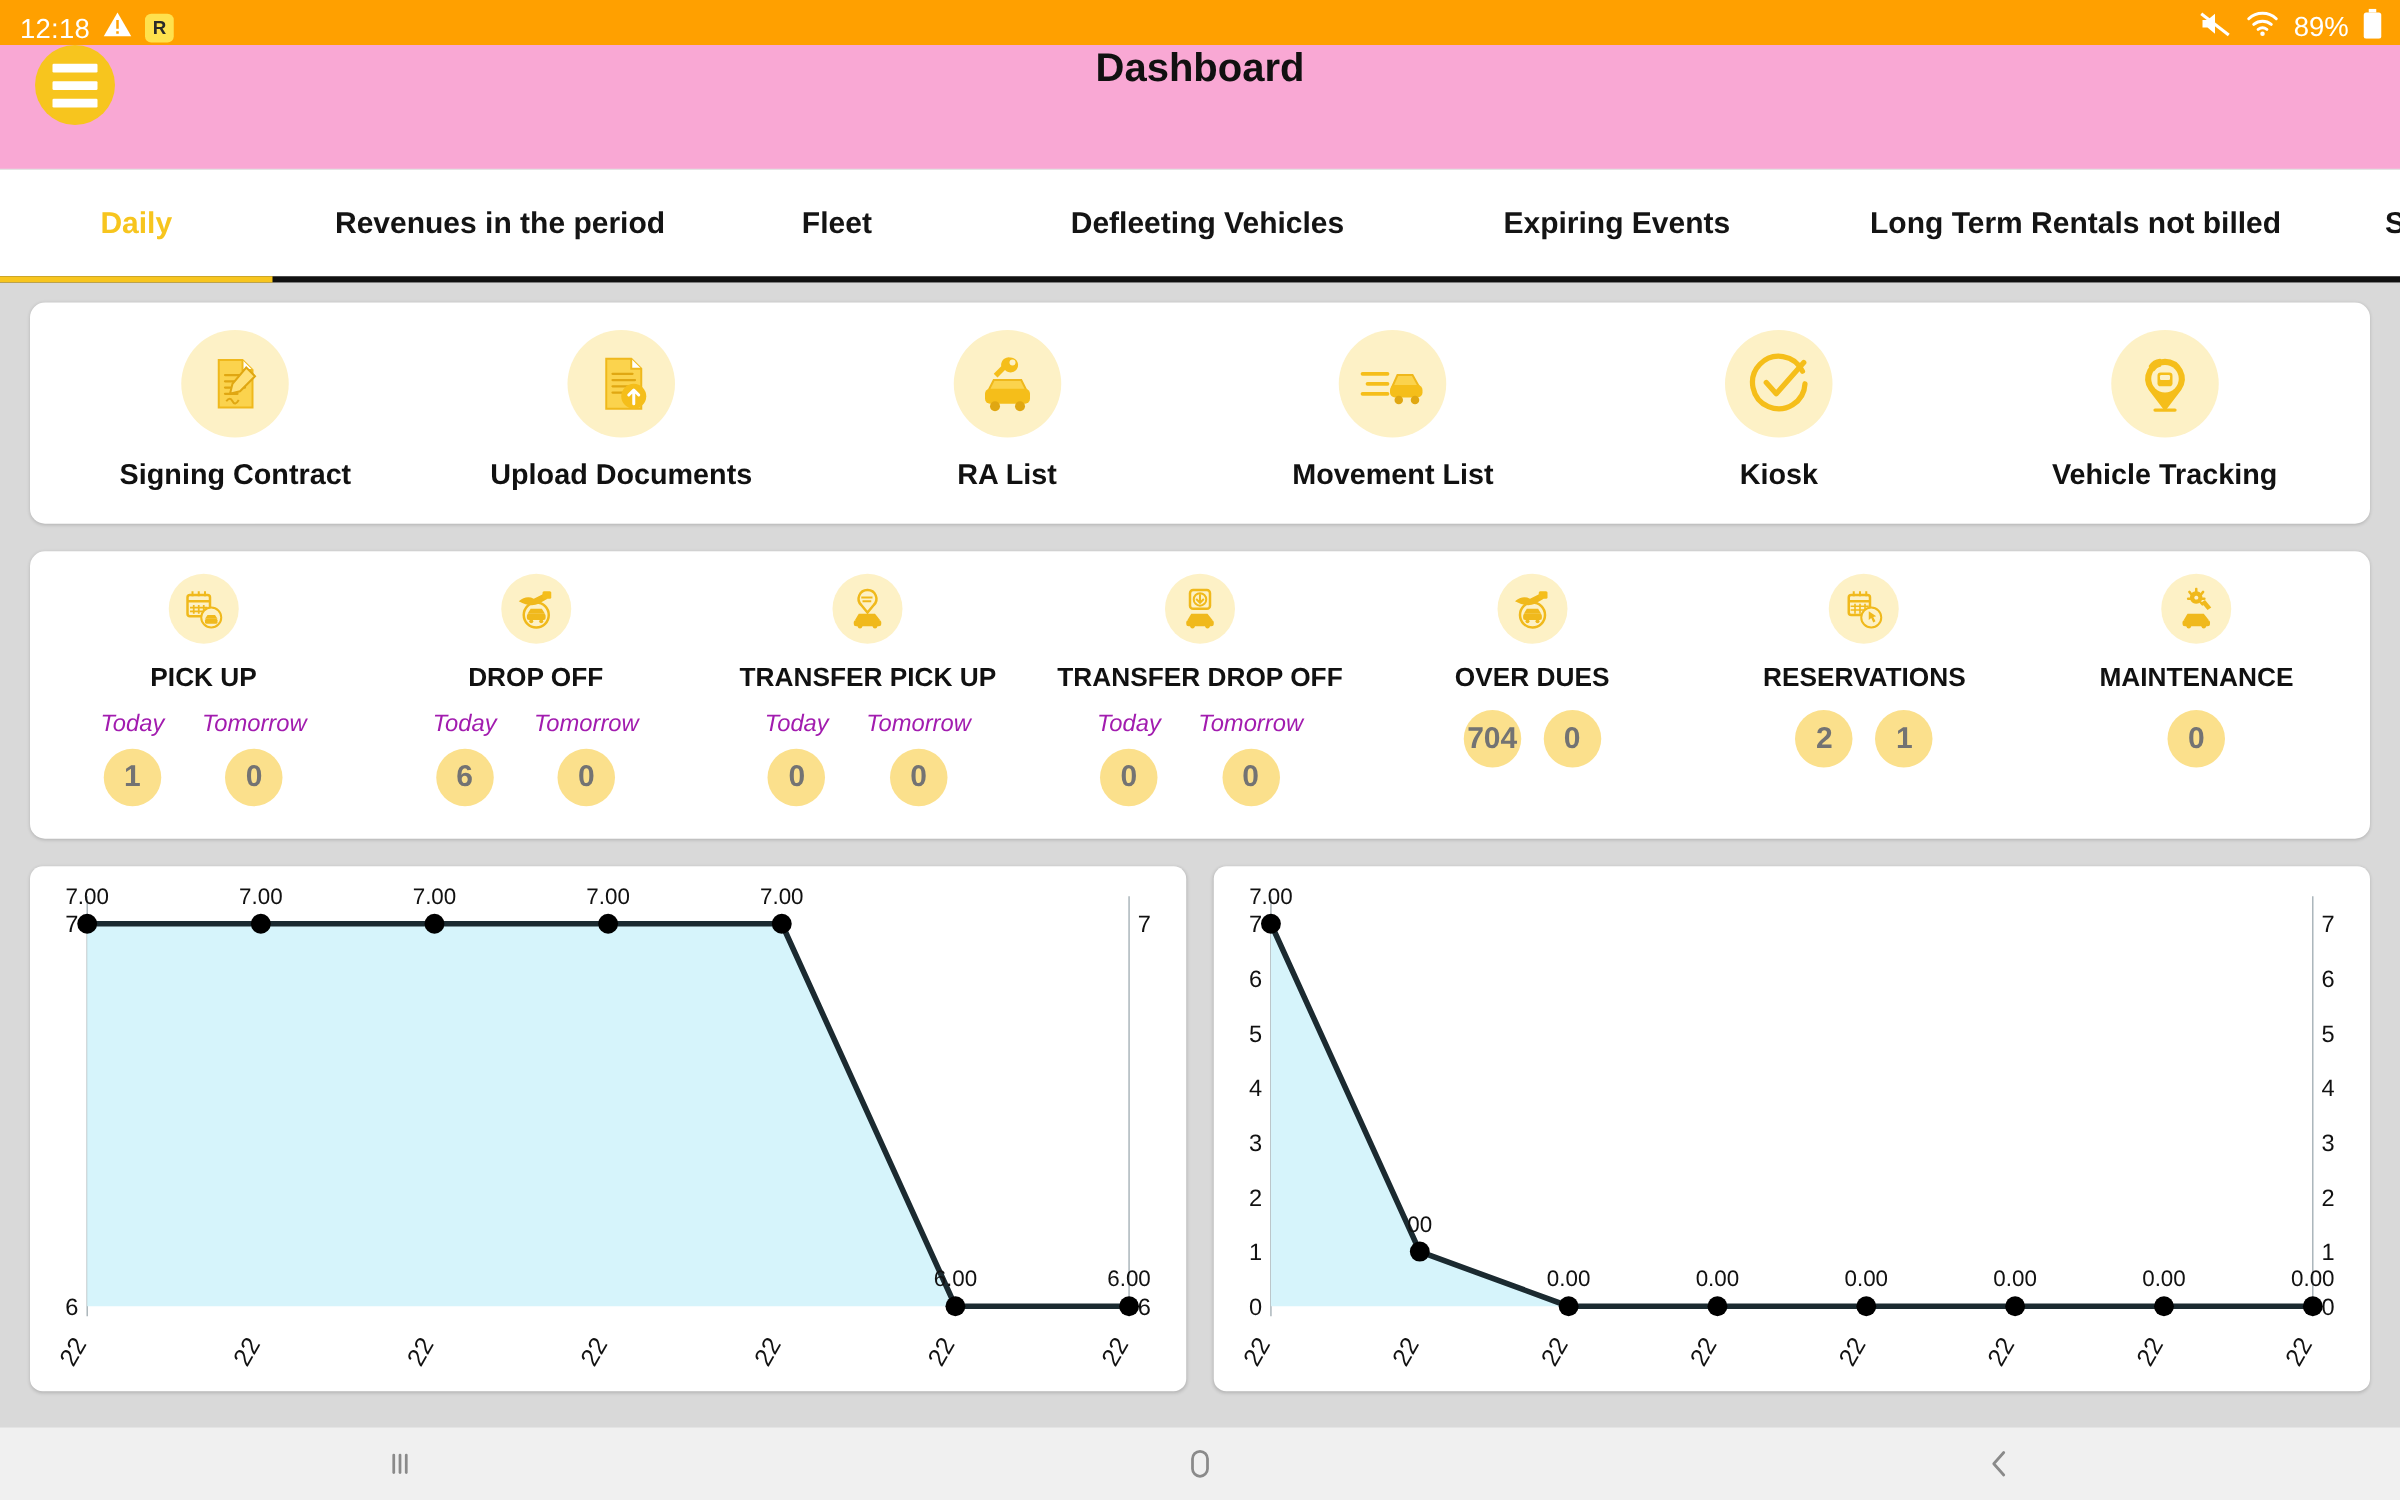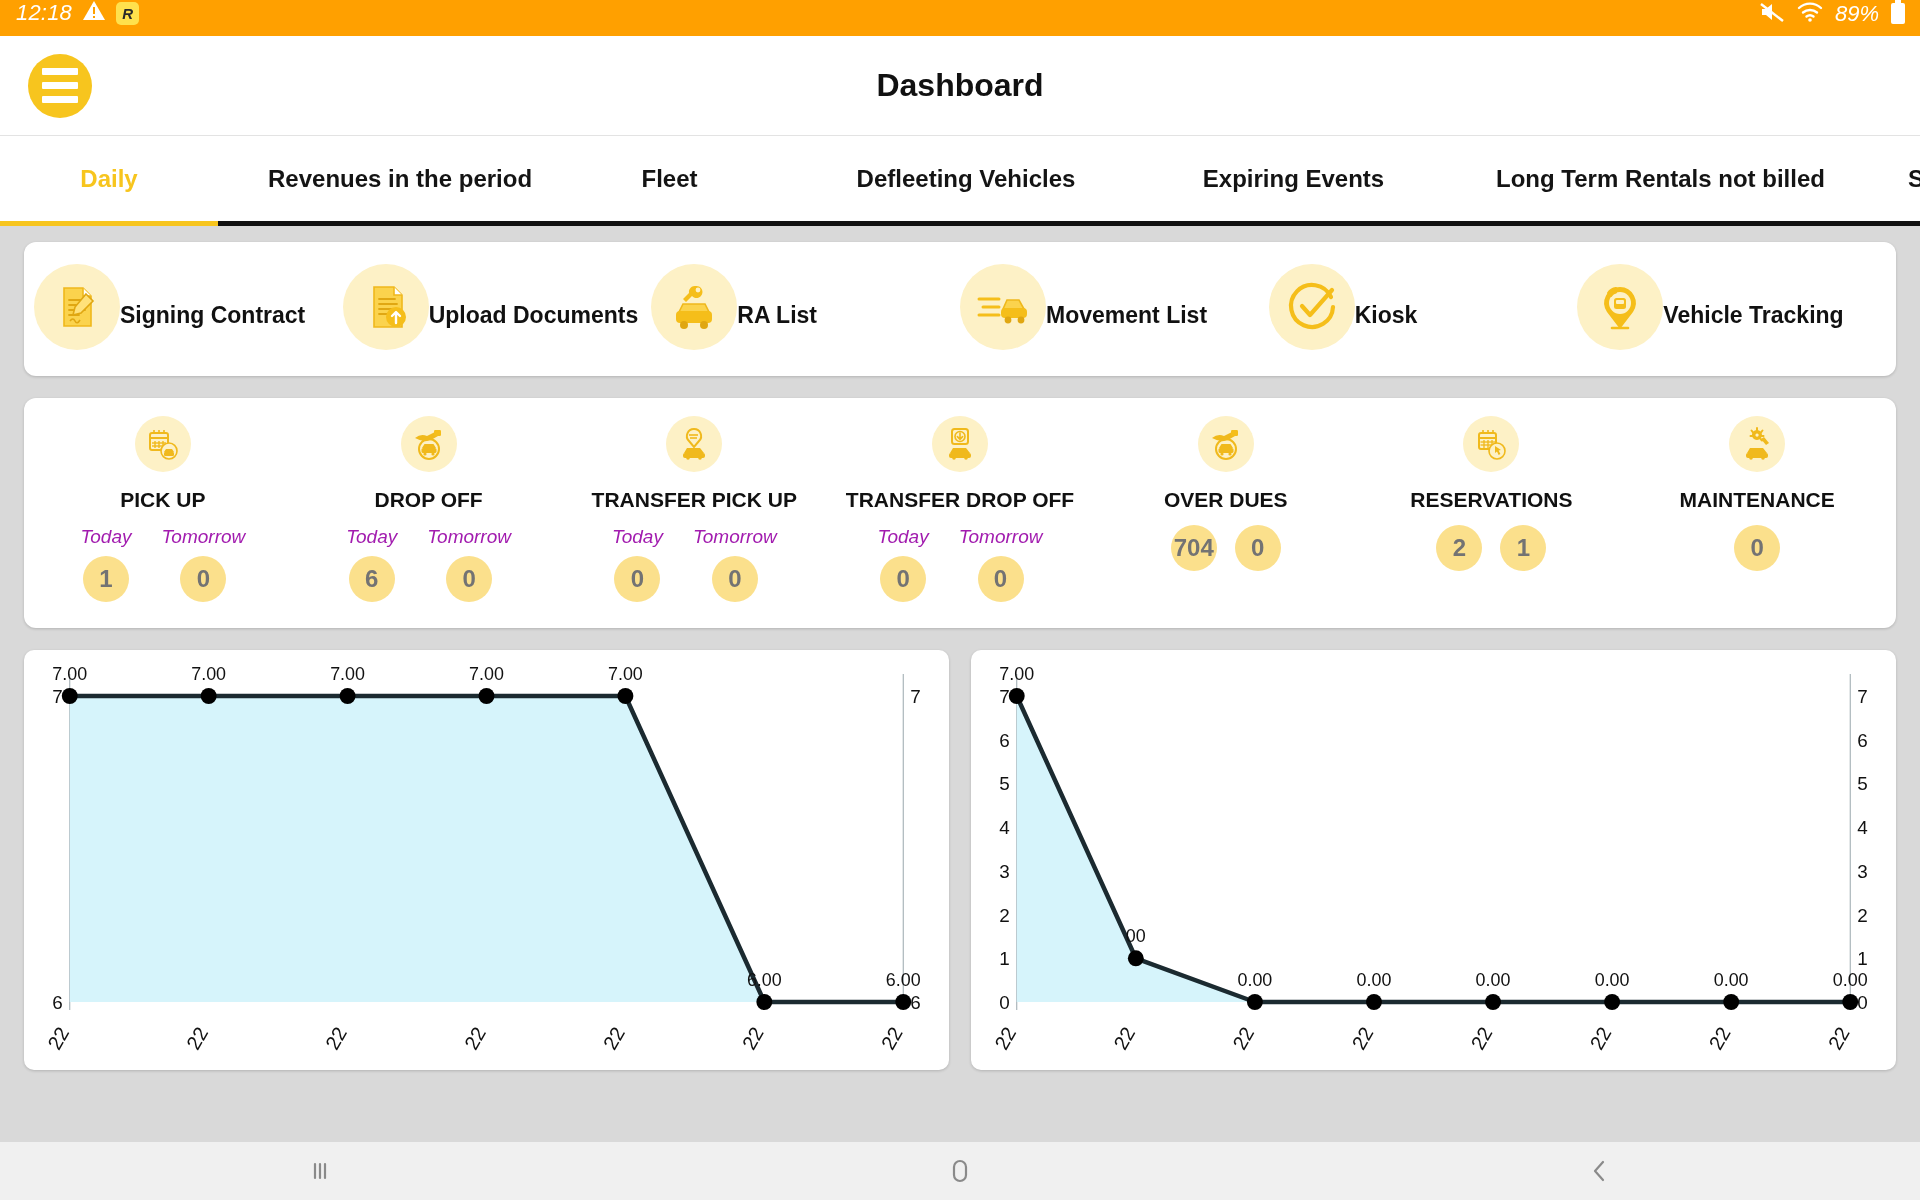--- a/index.html
+++ b/index.html
@@ -6,45 +6,44 @@
   html, body {
     width: 1920px; height: 1200px;
     font-family: "Liberation Sans", sans-serif;
     background: #d9d9d9;
     overflow: hidden;
   }
 
   
   .statusbar {
     height: 36px; background: #FFA000;
-    display: flex; align-items: flex-start;
+    display: flex; align-items: flex-end;
     padding: 0 14px 0 16px;
     color: #ffffff;
-    font-style: italic;
   }
   .sb-left { display: flex; align-items: center; gap: 10px; }
   .sb-time { font-size: 22px; letter-spacing: .2px; }
   .sb-right { margin-left: auto; display: flex; align-items: center; gap: 11px; }
   .sb-pct { font-size: 22px; }
   .appicon {
     width: 23px; height: 23px; border-radius: 5px;
     background: #FFE14D; position: relative;
     display: inline-block;
   }
   .appicon::after {
     content: "R"; position: absolute; left: 0; right: 0; top: 50%;
     transform: translateY(-50%);
     text-align: center; font-size: 15px; font-weight: bold; color: #2a2a2a;
     line-height: 1;
   }
 
   
   .header {
-    height: 100px; background: #ffffff;
-    display: flex; align-items: center; position: relative;
+    height: 100px; background: #f9a8d4;
+    display: flex; position: relative;
     border-bottom: 1px solid #e3e3e3;
   }
   .hamburger {
     width: 64px; height: 64px; border-radius: 50%;
     background: #F7C51E; margin-left: 28px;
     display: flex; flex-direction: column; justify-content: center;
     align-items: center; gap: 7px; cursor: pointer; flex: none;
   }
   .hamburger span { display: block; width: 36px; height: 7px; background: #fff; border-radius: 1px; }
   .header-title {
@@ -74,21 +73,21 @@
   
   .content { padding: 16px 24px 0 24px; }
   .card {
     background: #fff; border-radius: 12px;
     box-shadow: 0 1px 3px rgba(0,0,0,.18);
     margin-bottom: 22px;
   }
 
   
   .actions { display: flex; padding: 22px 10px 26px 10px; }
-  .action { flex: 1; display: flex; flex-direction: row; align-items: center; cursor: pointer; }
+  .action { flex: 1; display: flex; flex-direction: column; align-items: center; cursor: pointer; }
   .action .bubble {
     width: 86px; height: 86px; border-radius: 50%;
     background: #FDF1C6; display: flex; align-items: center; justify-content: center;
   }
   .action .lbl { margin-top: 16px; font-size: 23px; font-weight: bold; color: #111; }
 
   
   .counters { display: flex; padding: 18px 6px 26px 6px; align-items: flex-start; }
   .counter { flex: 1; display: flex; flex-direction: column; align-items: center; cursor: pointer; }
   .counter .bubble {

